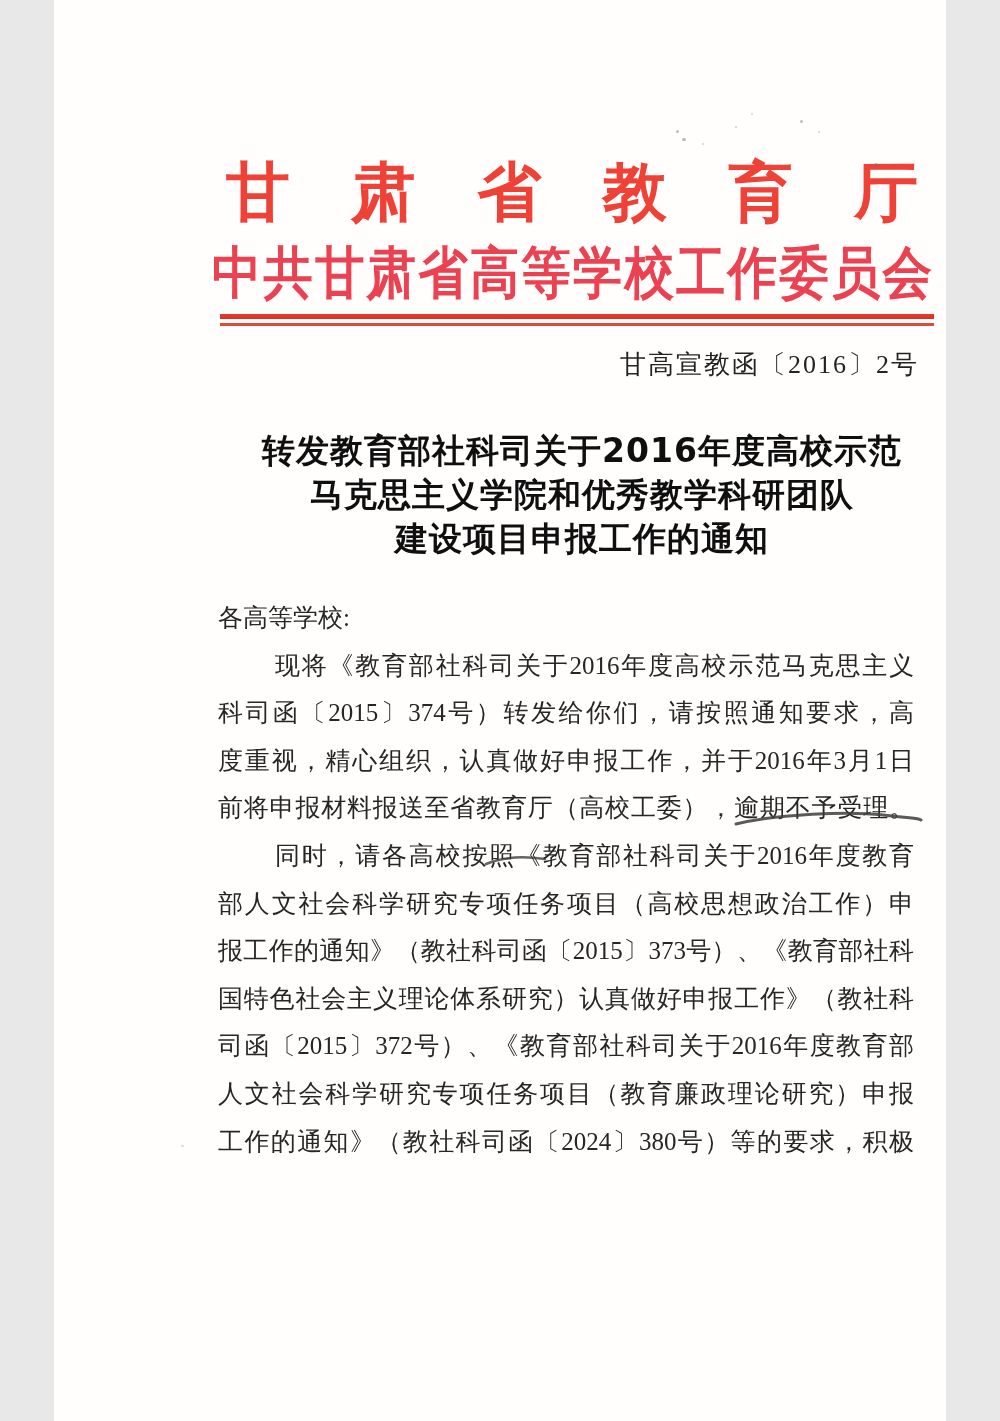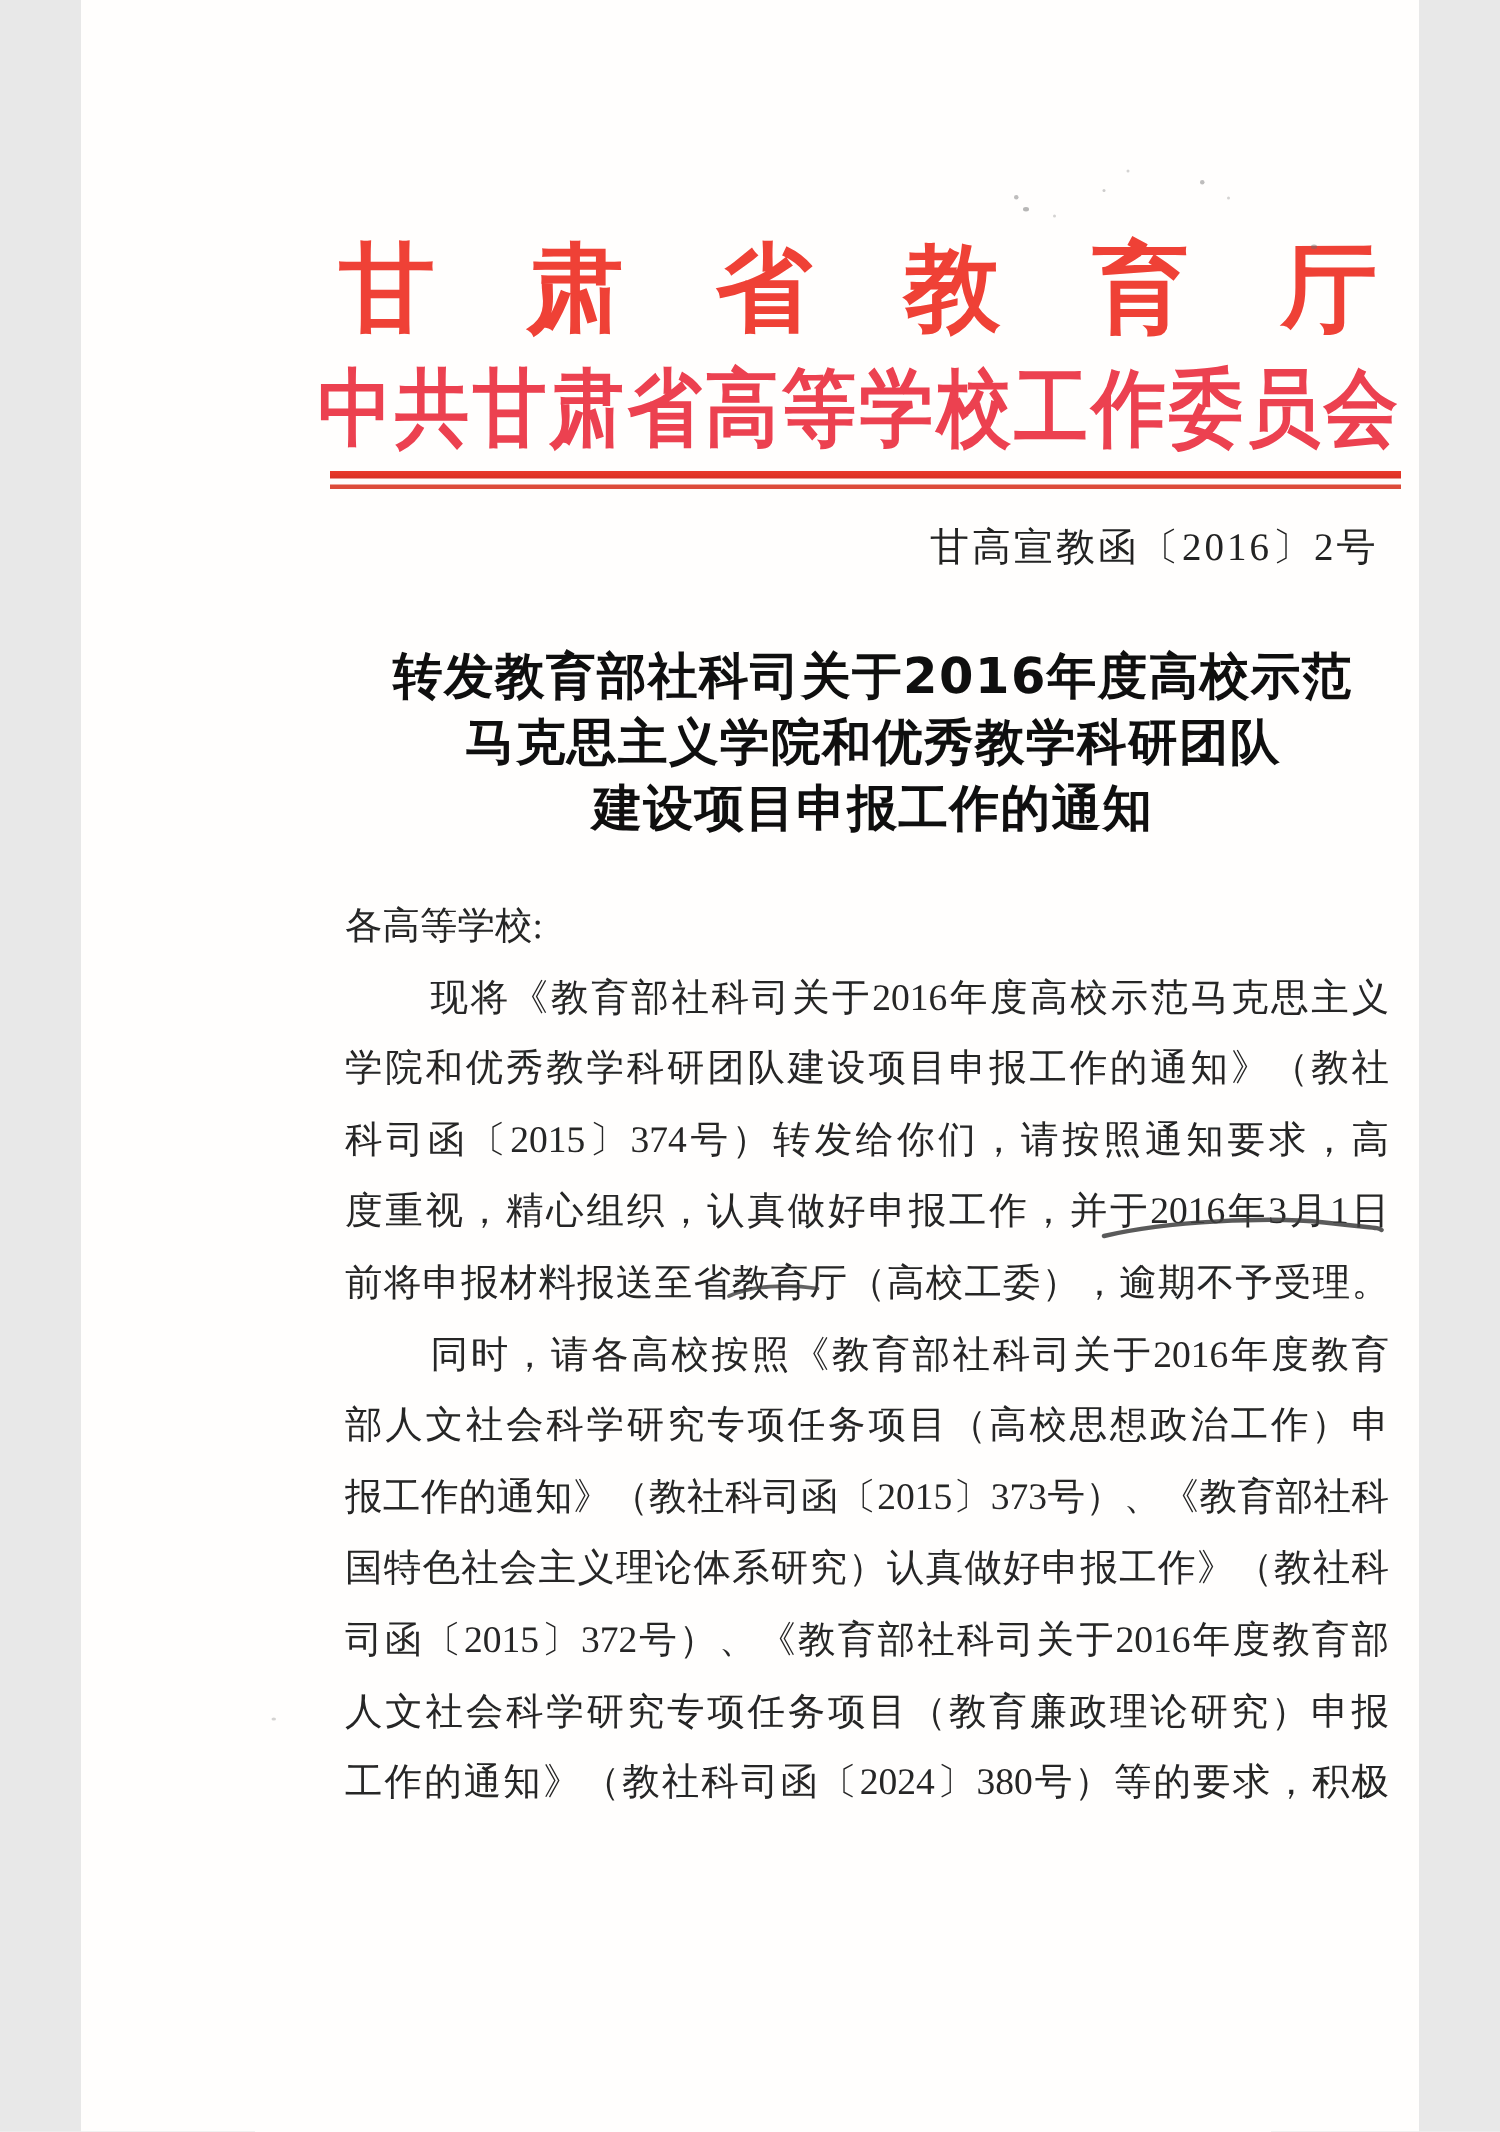--- a/index.html
+++ b/index.html
@@ -30,21 +30,21 @@
   }
   
   .title{
     position:absolute;top:429px;left:0;width:1000px;text-align:center;
     font-family:"DejaVu Sans","Liberation Sans",sans-serif;
     font-weight:bold;font-size:33px;line-height:44px;
     color:#0f0f0f;letter-spacing:1px;margin-left:28px;
   }
   
   .body-block{
-    position:absolute;top:594px;left:176px;width:696px;
+    position:absolute;top:594px;left:164px;width:696px;
     font-size:25px;color:#262626;
   }
   .bline{
     box-sizing:border-box;height:47.6px;line-height:47.6px;width:696px;
     text-align:justify;text-align-last:justify;
   }
   .bline.plain{text-align:left;text-align-last:left;}
   .bline.indent{padding-left:57px;}
   
   .penmark{position:absolute;pointer-events:none;}
@@ -69,21 +69,20 @@
 
   <div class="title">
     <div>转发教育部社科司关于2016年度高校示范</div>
     <div>马克思主义学院和优秀教学科研团队</div>
     <div>建设项目申报工作的通知</div>
   </div>
 
   <div class="body-block">
     <div class="bline plain">各高等学校:</div>
     <div class="bline indent">现将《教育部社科司关于2016年度高校示范马克思主义</div>
-    <div class="bline">学院和优秀教学科研团队建设项目申报工作的通知》（教社</div>
     <div class="bline">科司函〔2015〕374号）转发给你们，请按照通知要求，高</div>
     <div class="bline">度重视，精心组织，认真做好申报工作，并于2016年3月1日</div>
     <div class="bline">前将申报材料报送至省教育厅（高校工委），逾期不予受理。</div>
     <div class="bline indent">同时，请各高校按照《教育部社科司关于2016年度教育</div>
     <div class="bline">部人文社会科学研究专项任务项目（高校思想政治工作）申</div>
     <div class="bline">报工作的通知》（教社科司函〔2015〕373号）、《教育部社科</div>
     <div class="bline">国特色社会主义理论体系研究）认真做好申报工作》（教社科</div>
     <div class="bline">司函〔2015〕372号）、《教育部社科司关于2016年度教育部</div>
     <div class="bline">人文社会科学研究专项任务项目（教育廉政理论研究）申报</div>
     <div class="bline">工作的通知》（教社科司函〔2024〕380号）等的要求，积极</div>

